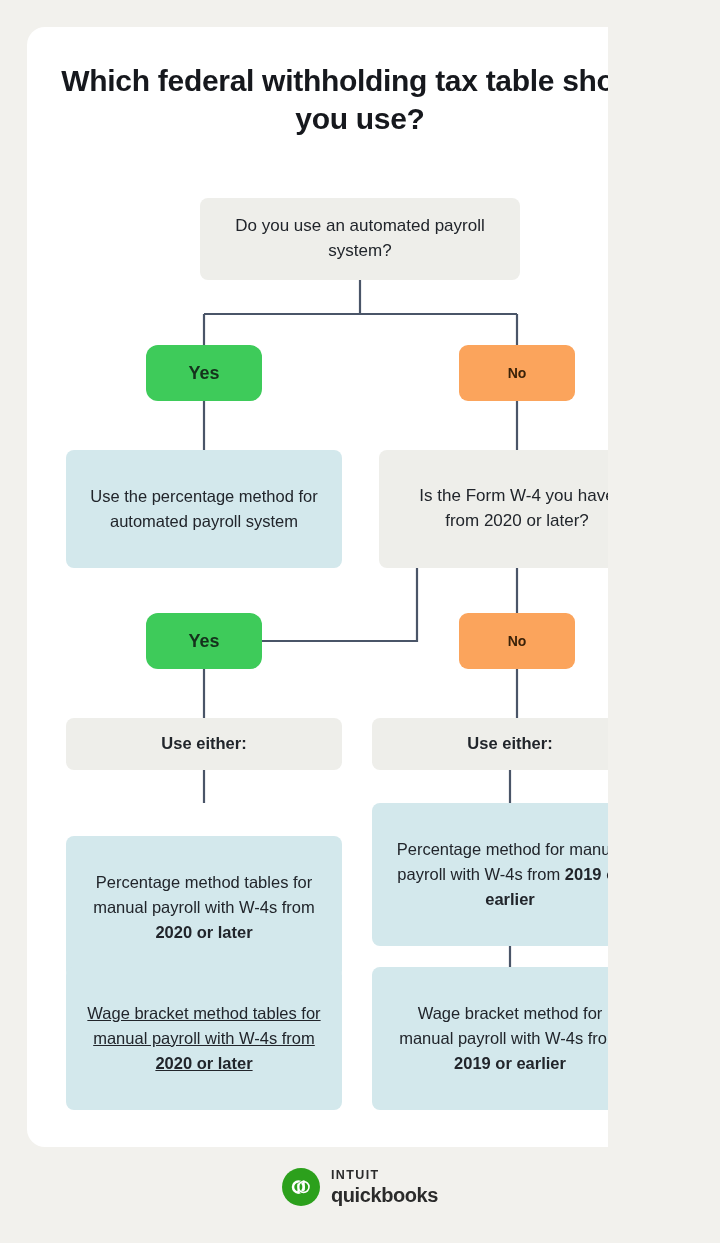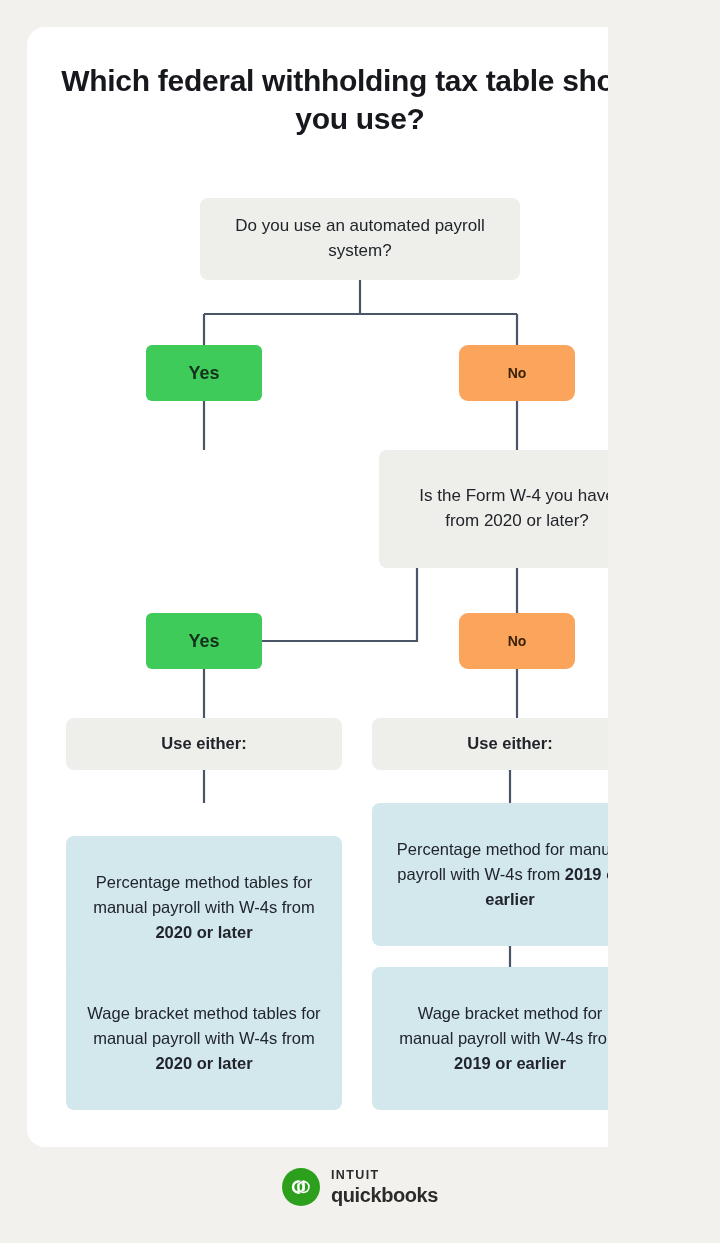--- a/index.html
+++ b/index.html
@@ -83,21 +83,21 @@
     line-height: 1.4;
     font-weight: 600;
     color: #21252b;
   }
 
   .node-yes {
     background: #3ecb5a;
     font-size: 18px;
     font-weight: bold;
     color: #15311c;
-    border-radius: 6px;
+    border-radius: 12px;
   }
 
   .node-no {
     background: #fba45c;
     font-size: 14px;
     font-weight: bold;
     color: #3a2209;
     border-radius: 9px;
   }
 
@@ -108,21 +108,21 @@
   #yes1       { left: 146px;  top: 345px; width: 116px; height: 56px; }
   #no1        { left: 459px;  top: 345px; width: 116px; height: 56px; }
   #out-auto   { left: 66px;   top: 450px; width: 276px; height: 118px; }
   #q2         { left: 379px;  top: 450px; width: 276px; height: 118px; }
   #yes2       { left: 146px;  top: 613px; width: 116px; height: 56px; }
   #no2        { left: 459px;  top: 613px; width: 116px; height: 56px; }
   #either-l   { left: 66px;   top: 718px; width: 276px; height: 52px; }
   #either-r   { left: 372px;  top: 718px; width: 276px; height: 52px; }
   #pct-left   { left: 66px;   top: 803px; width: 276px; height: 143px; margin-top: 33px; }
   #pct-right  { left: 372px;  top: 803px; width: 276px; height: 143px; }
-  #wage-left  { left: 66px;   top: 967px; width: 276px; height: 143px; }
+  #wage-left  { left: 66px;   top: 967px; width: 276px; height: 143px; text-decoration: underline; }
   #wage-right { left: 372px;  top: 967px; width: 276px; height: 143px; }
 
   
   .footer {
     position: absolute;
     left: 0;
     top: 1168px;
     width: 720px;
     display: flex;
     align-items: center;
@@ -202,20 +202,21 @@
       <path d="M510 946 L510 967"></path>
     </g>
   </svg>
 
   <div class="node node-question" id="q1">Do you use an automated payroll system?</div>
 
   <div class="node node-yes" id="yes1">Yes</div>
 
   <div class="node node-no" id="no1">No</div>
 
+  <div class="node node-outcome" id="out-auto">Use the percentage method for automated payroll system</div>
 
   <div class="node node-question" id="q2">Is the Form W-4 you have from 2020 or later?</div>
 
   <div class="node node-yes" id="yes2">Yes</div>
 
   <div class="node node-no" id="no2">No</div>
 
   <div class="node node-either" id="either-l">Use either:</div>
 
   <div class="node node-either" id="either-r">Use either:</div>

